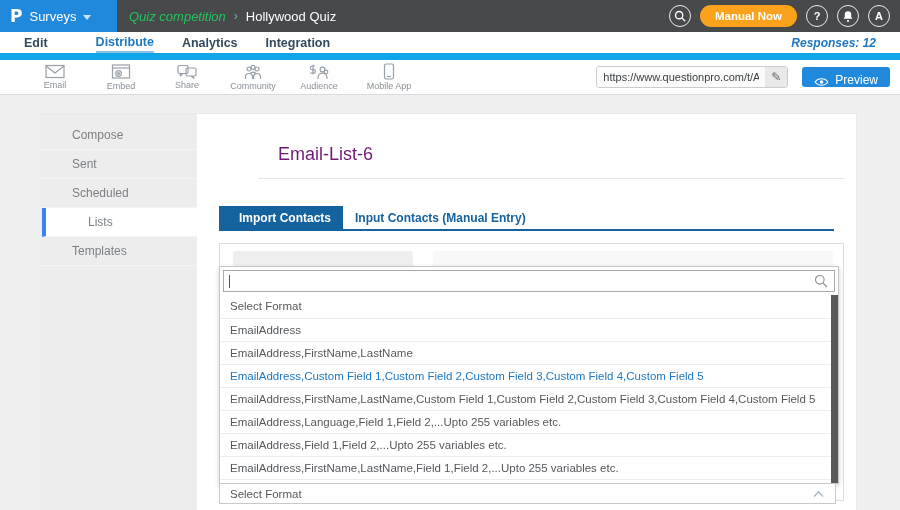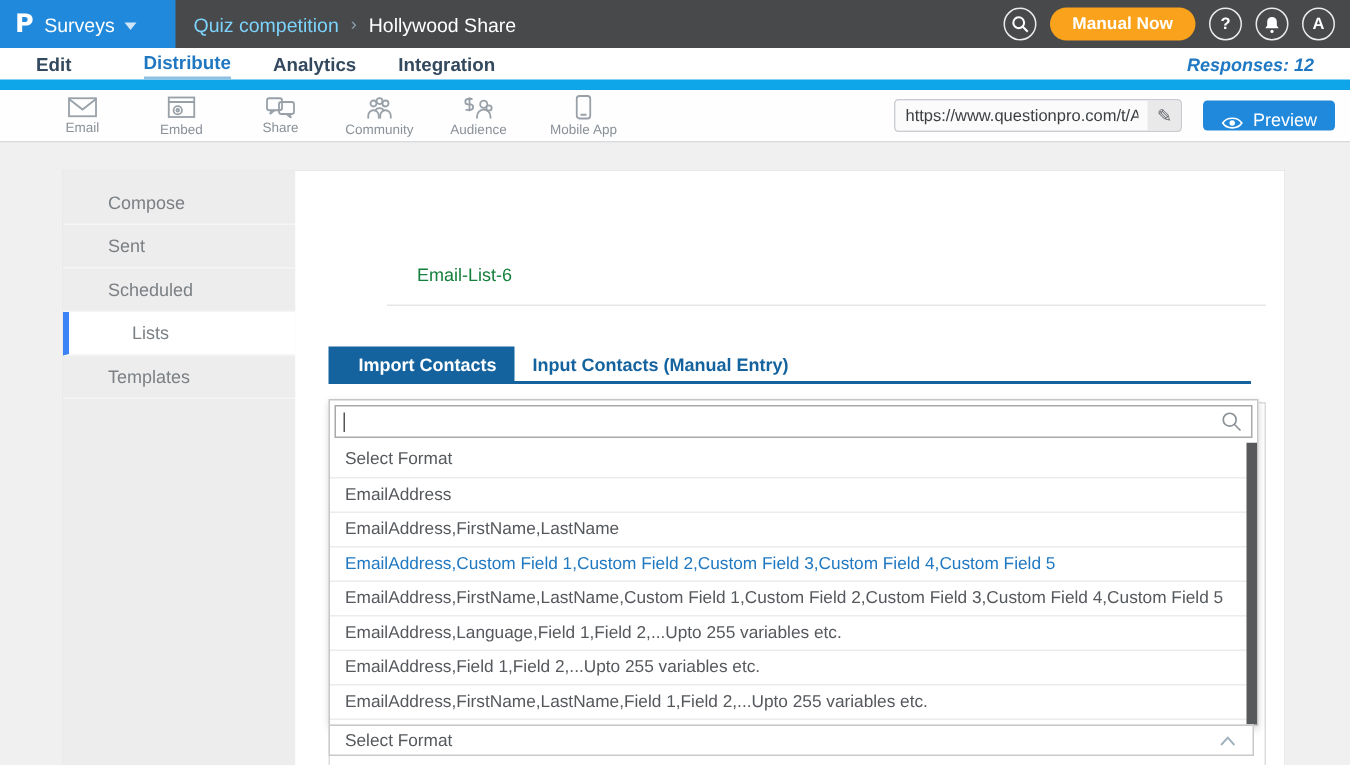--- a/index.html
+++ b/index.html
@@ -7,21 +7,21 @@
   body { font-family:"Liberation Sans", sans-serif; background:#f0f0f1; overflow:hidden; }
   .app { position:relative; width:900px; height:510px; background:#f0f0f1; }
 
   
   .topbar { height:32px; background:#47494b; display:flex; align-items:center; }
   .logo-block { width:117px; height:32px; background:#2189dc; display:flex; align-items:center; padding:0 10px; gap:7px; cursor:pointer; }
   .logo-p { color:#fff; font-weight:bold; font-size:17px; font-family:"DejaVu Sans", sans-serif; }
   .logo-text { color:#fff; font-size:13px; }
   .caret-down { width:0; height:0; border-left:4px solid transparent; border-right:4px solid transparent; border-top:5px solid #cfe6f8; margin-top:2px; }
   .breadcrumb { display:flex; align-items:center; gap:8px; margin-left:12px; font-size:13px; }
-  .crumb-parent { color:#7dd3fc; }
+  .crumb-parent { color:#22c55e;font-style:italic; }
   .crumb-sep { color:#8da3b2; font-size:12px; }
   .crumb-current { color:#ffffff; }
   .topbar-right { margin-left:auto; display:flex; align-items:center; gap:9px; padding-right:10px; }
   .circle-btn { width:22px; height:22px; border:1.5px solid #e9ebec; border-radius:50%; display:flex; align-items:center; justify-content:center; color:#fff; font-size:11px; font-weight:bold; cursor:pointer; background:transparent; }
   .upgrade-btn { height:22px; border-radius:11px; background:#faa21b; color:#fff; font-size:11.5px; font-weight:bold; border:none; padding:0 15px; cursor:pointer; }
 
   
   .navrow { height:28px; background:#fff; border-bottom:7px solid #0ea5e9; display:flex; align-items:center; padding:0 24px; }
   .nav-item { font-size:12.5px; font-weight:bold; color:#33495e; margin-right:28px; cursor:pointer; padding:2px 0; }
   .nav-item.active { color:#1f78c1; border-bottom:2px solid #8fc1e4;margin-left:20px; }
@@ -44,21 +44,21 @@
   .card { position:absolute; top:17px; left:41px; right:43px; bottom:0; background:#fff; border:1px solid #e9e9e9; border-bottom:none; display:flex; }
 
   
   .sidebar { width:155px; background:#ededee; padding-top:7px; flex-shrink:0; }
   .side-item { height:29px; line-height:29px; padding-left:30px; font-size:12px; color:#7c8084; cursor:pointer; border-bottom:1px solid #f5f5f6; }
   .side-item.active { background:#fff; border-left:4px solid #3b82f6; padding-left:42px; }
 
   
   .content { flex:1; position:relative; background:#fff; }
   .content-header { margin:0 12px 0 61px; padding-top:30px; border-bottom:1px solid #e6e6e6; }
-  .page-title { font-size:12px; font-weight:normal; color:#15803d; padding:0 0 13px 20px;margin-top:32px; }
+  .page-title { font-size:18px; font-weight:normal; color:#701a75; padding:0 0 13px 20px; }
   .tab-bar { margin:27px 22px 0 22px; border-bottom:2px solid #15639e; display:flex; }
   .tab { font-size:12px; font-weight:bold; padding:5px 12px 4px; cursor:pointer; color:#15639e; }
   .tab.active { background:#15639e; color:#fff;padding-left:20px; }
   .import-panel { margin:12px 12px 0 22px; border:1px solid #dcdcdc; height:258px; padding:7px 0 0 13px; display:flex; gap:20px; }
   .subtab { height:18px; border-radius:3px 3px 0 0; }
   .subtab-a { width:180px; background:#efefef; }
   .subtab-b { width:400px; background:#f8f8f8; }
 
   
   .dropdown { position:absolute; top:152px; left:22px; width:620px; height:218px; background:#fff; border:1px solid #c6c6c6; box-shadow:0 2px 5px rgba(0,0,0,.18); z-index:20; overflow:hidden; }
@@ -85,21 +85,21 @@
 
   <header class="topbar">
     <div class="logo-block">
       <span class="logo-p">P</span>
       <span class="logo-text">Surveys</span>
       <span class="caret-down"></span>
     </div>
     <nav class="breadcrumb">
       <span class="crumb-parent">Quiz competition</span>
       <span class="crumb-sep">›</span>
-      <span class="crumb-current">Hollywood Share</span>
+      <span class="crumb-current">Hollywood Quiz</span>
     </nav>
     <div class="topbar-right">
       <div class="circle-btn">
         <svg width="12" height="12" viewBox="0 0 14 14">
             <circle cx="6" cy="6" r="4.2" stroke="#fff" fill="none" stroke-width="1.6"></circle>
             <line x1="9.2" y1="9.2" x2="13" y2="13" stroke="#fff" stroke-width="1.6"></line>
           </svg>
       </div>
       <button class="upgrade-btn">Manual Now</button>
       <div class="circle-btn">

